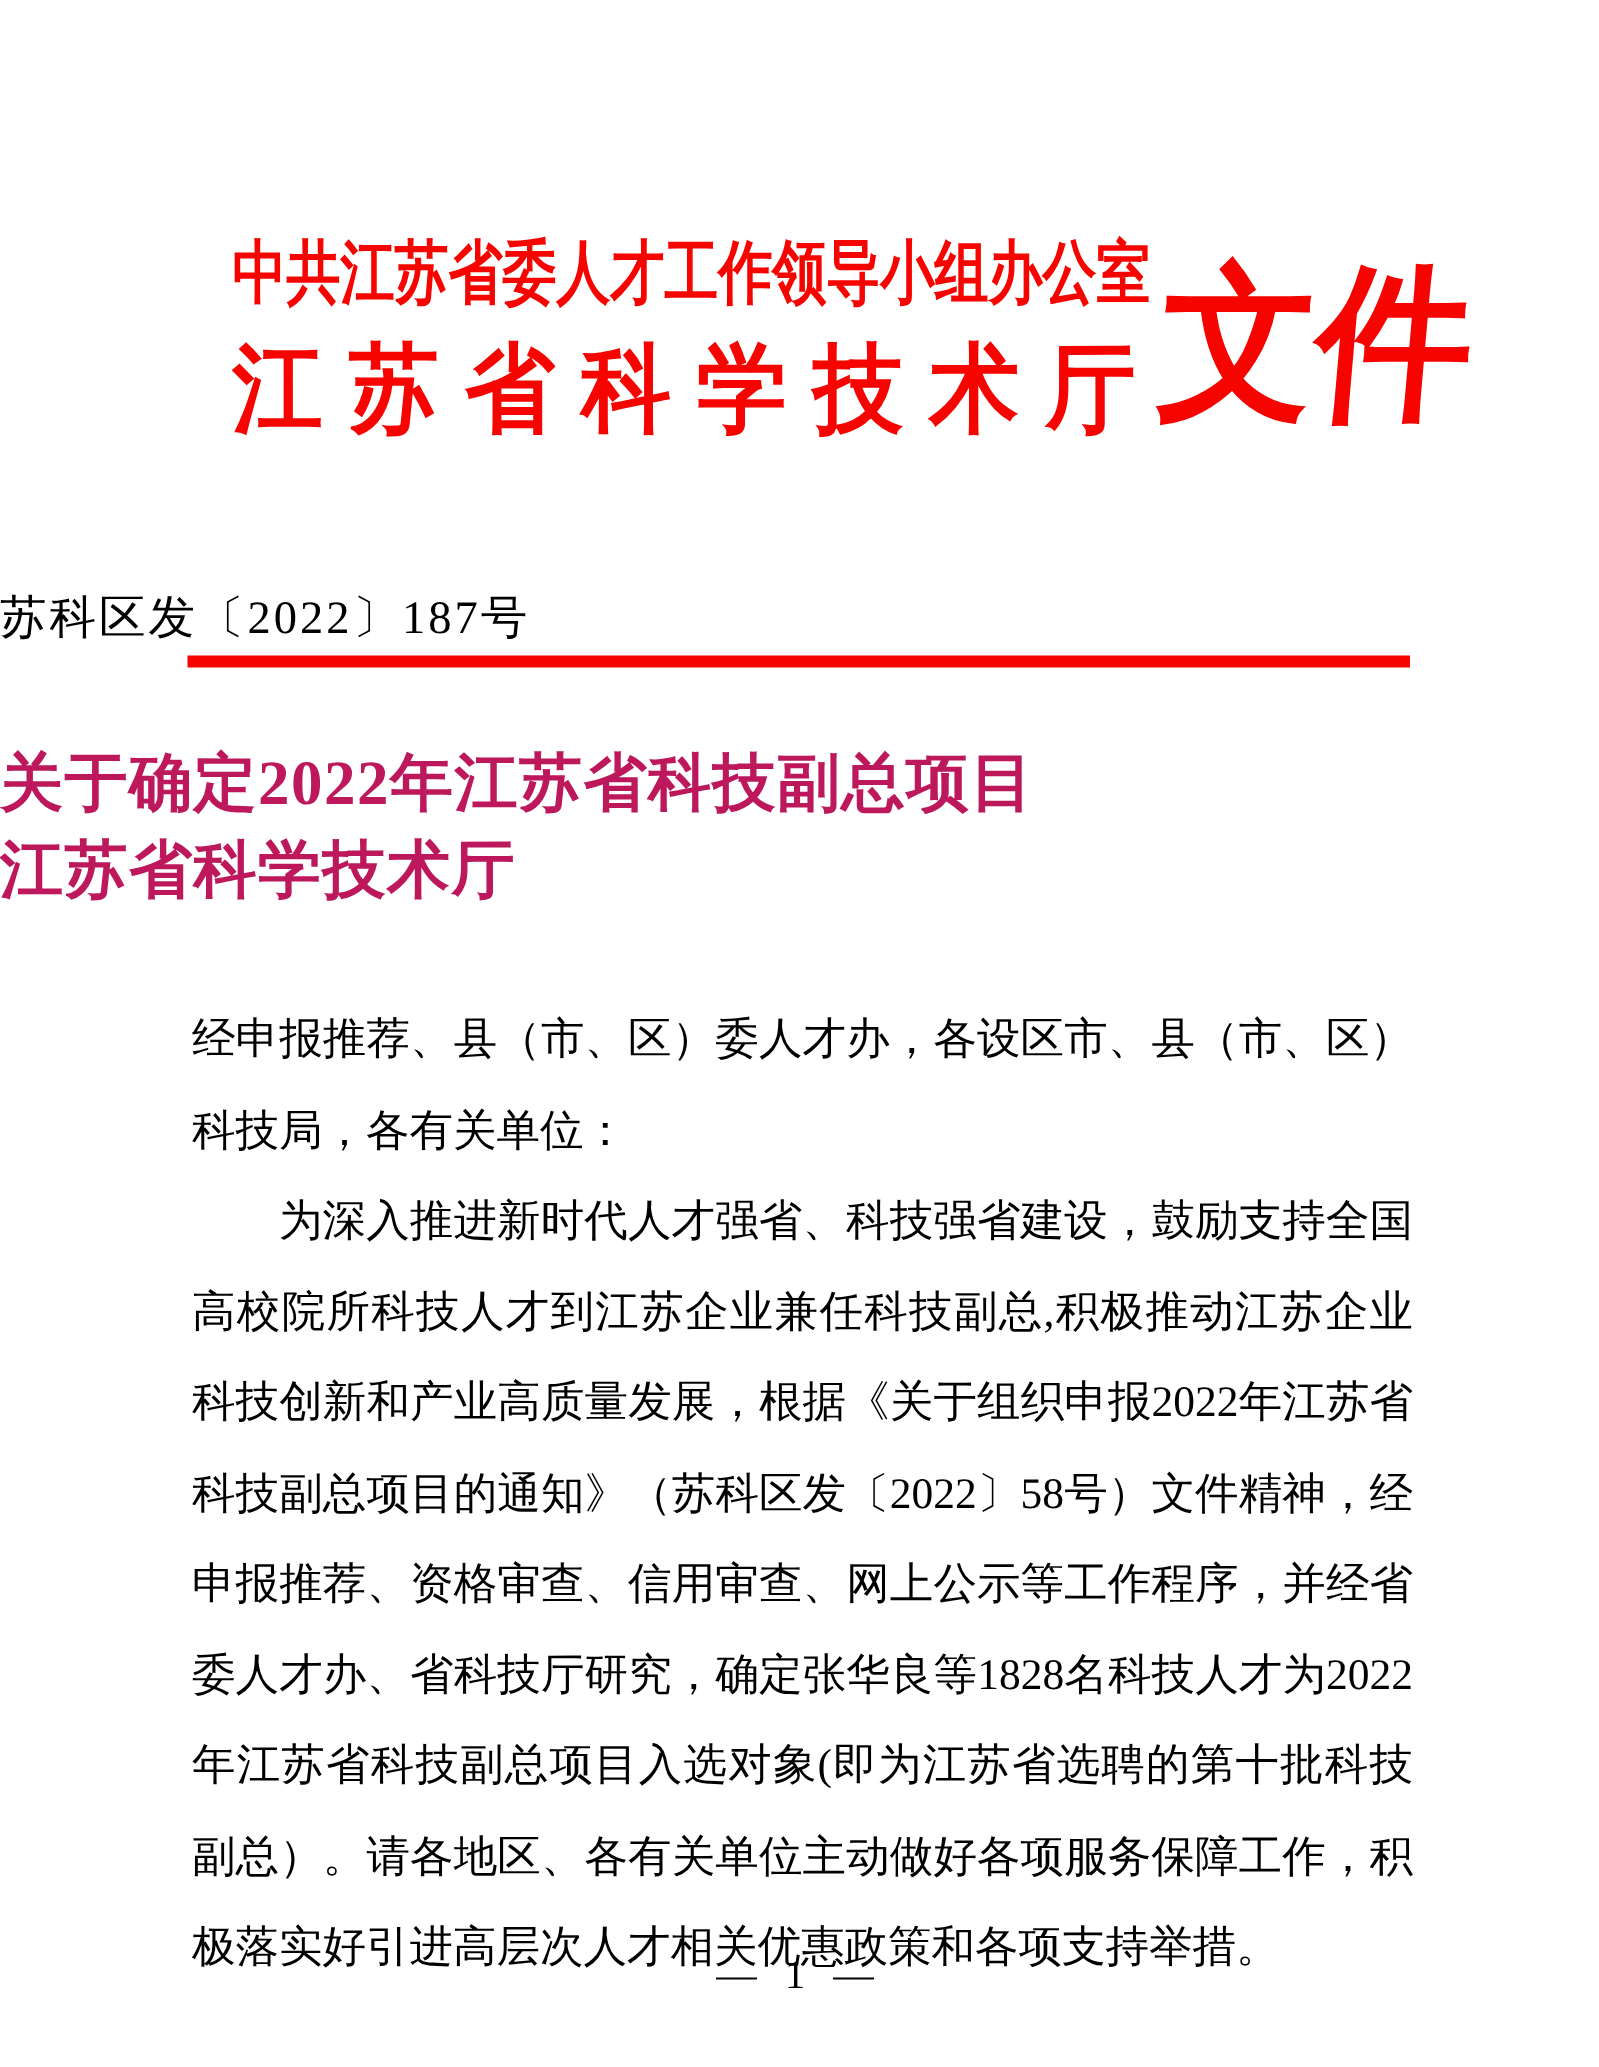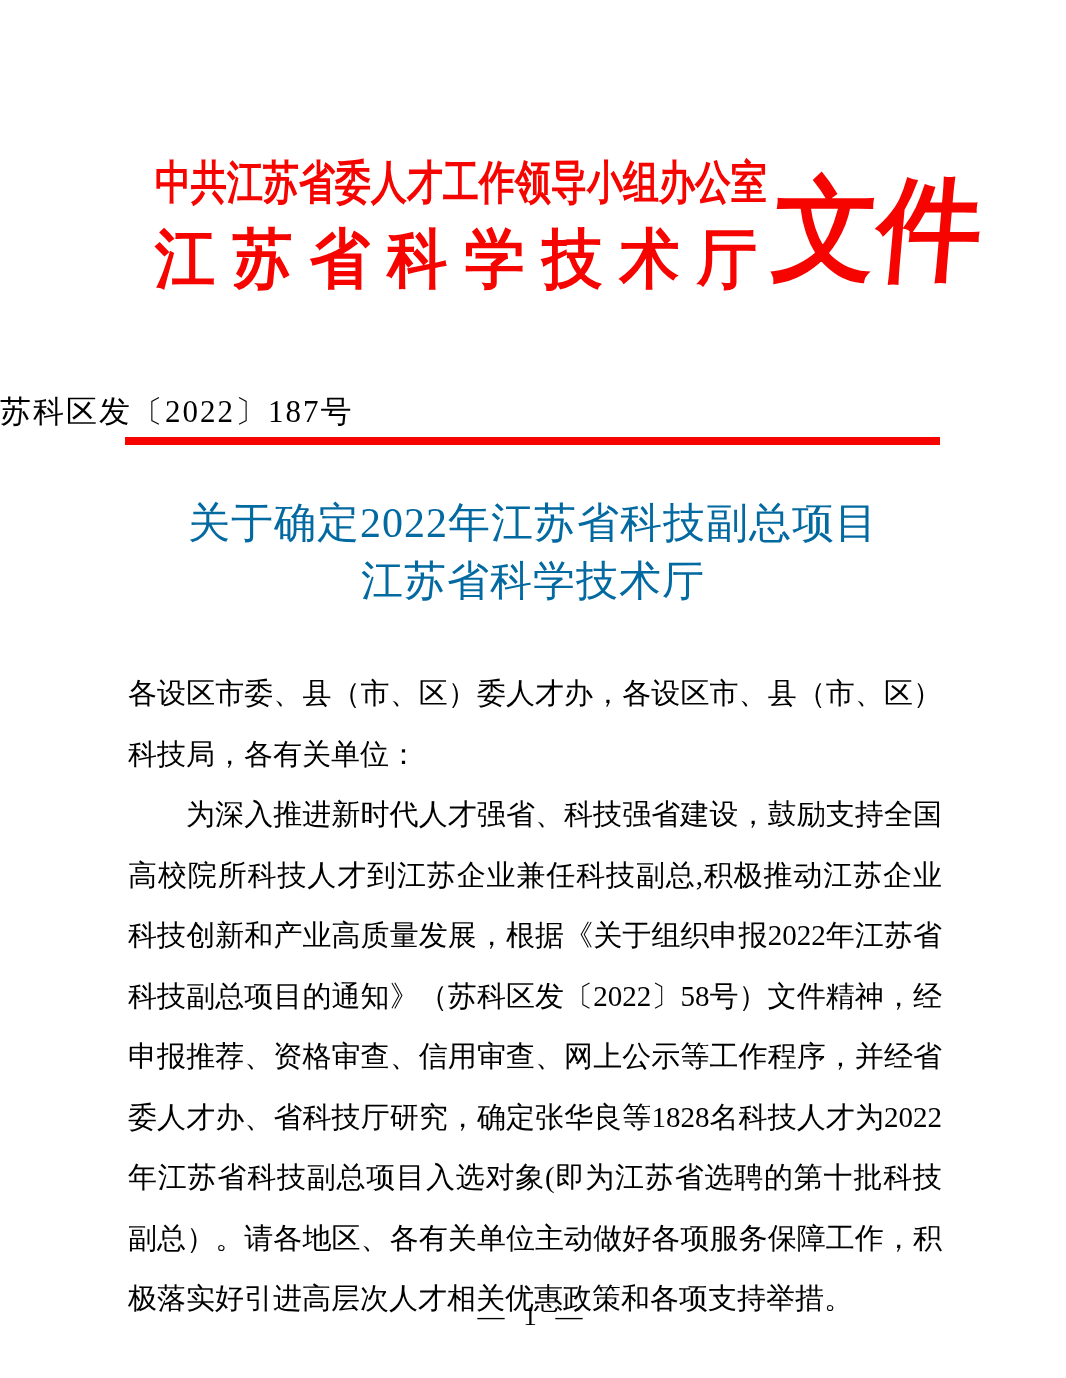--- a/index.html
+++ b/index.html
@@ -80,23 +80,23 @@
     height: 8px;
     background: #f50400;
   }
 
   
   .title {
     position: absolute;
     top: 494px;
     left: 0;
     width: 100%;
-    text-align: center;
-    color: #0369a1;
-    font-weight: normal;
+    text-align: left;
+    color: #be185d;
+    font-weight: bold;
     font-size: 42px;
     line-height: 58px;
     letter-spacing: 1px;
   }
 
   
   .body-text {
     position: absolute;
     left: 128px;
     top: 663px;
@@ -136,19 +136,19 @@
   <div class="doc-number">苏科区发〔2022〕187号</div>
 
   <div class="red-rule"></div>
 
   <div class="title">
     <div>关于确定2022年江苏省科技副总项目</div>
     <div>江苏省科学技术厅</div>
   </div>
 
   <div class="body-text">
-    <p class="salutation">各设区市委、县（市、区）委人才办，各设区市、县（市、区）科技局，各有关单位：</p>
+    <p class="salutation">经申报推荐、县（市、区）委人才办，各设区市、县（市、区）科技局，各有关单位：</p>
     <p class="paragraph-indent">为深入推进新时代人才强省、科技强省建设，鼓励支持全国高校院所科技人才到江苏企业兼任科技副总,积极推动江苏企业科技创新和产业高质量发展，根据《关于组织申报2022年江苏省科技副总项目的通知》（苏科区发〔2022〕58号）文件精神，经申报推荐、资格审查、信用审查、网上公示等工作程序，并经省委人才办、省科技厅研究，确定张华良等1828名科技人才为2022年江苏省科技副总项目入选对象(即为江苏省选聘的第十批科技副总）。请各地区、各有关单位主动做好各项服务保障工作，积极落实好引进高层次人才相关优惠政策和各项支持举措。</p>
   </div>
 
   <div class="footer">— 1 —</div>
 
 </div>
 
 </body></html>

